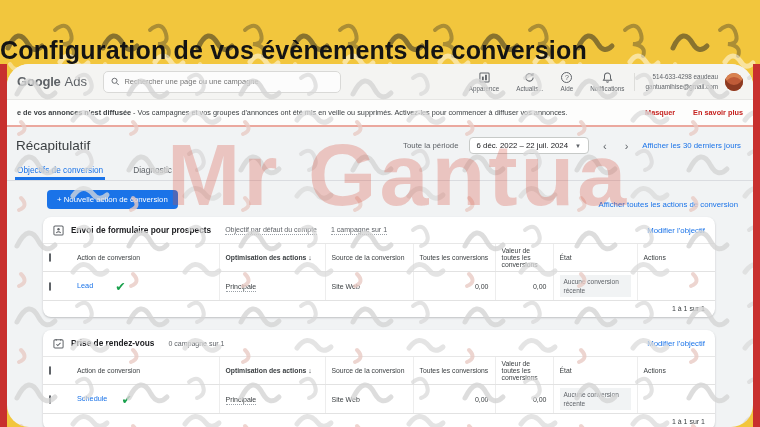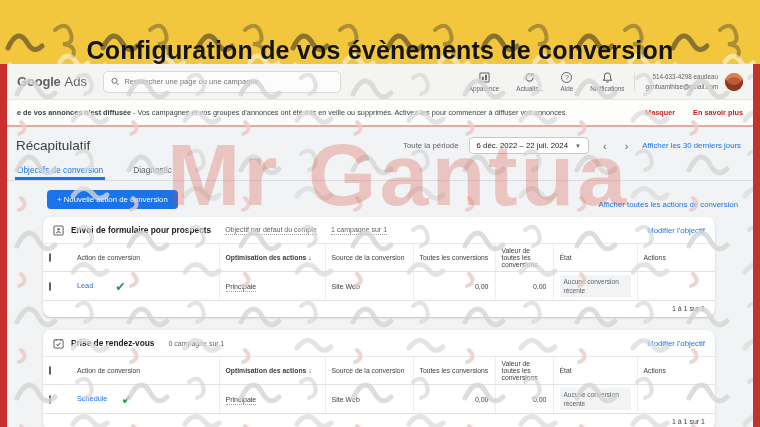--- a/index.html
+++ b/index.html
@@ -1,27 +1,27 @@
 <!DOCTYPE html>
 <html><head>
 <meta charset="utf-8">
 <style>
   * { margin:0; padding:0; box-sizing:border-box; }
   html,body { width:760px; height:427px; overflow:hidden; }
   body { font-family:"Liberation Sans","DejaVu Sans",sans-serif; position:relative; background:#f2c63d; }
 
   
-  .banner { position:relative; height:64px; background:#f2c63d; display:flex; align-items:center; justify-content:center; overflow:hidden; }
+  .banner { position:relative; height:64px; background:#f2c63d; display:flex; align-items:center; overflow:hidden; }
   .banner svg.pat { position:absolute; inset:0; }
   .banner h1 { position:relative; z-index:2; font-size:25px; font-weight:bold; color:#141414; letter-spacing:.2px; }
 
   
   .stage { position:absolute; top:64px; left:0; right:0; bottom:0; display:flex; }
   .strip { width:7px; background:#c8302e; flex:none; }
-  .screen { flex:1; display:flex; flex-direction:column; background:#f1f3f4; position:relative; overflow:hidden; }
+  .screen { flex:1; display:flex; flex-direction:column; background:#f1f3f4; position:relative; overflow:hidden;border-radius:22px; }
 
   .pattern-overlay { position:absolute; inset:0; z-index:30; pointer-events:none; }
   .watermark { position:absolute; top:60px; left:160px; z-index:35; pointer-events:none;
                font-size:88px; font-weight:bold; letter-spacing:3px; white-space:nowrap;
                color:rgba(214,74,58,.28); }
 
   
   .appbar { height:36px; background:#f4f4f2; border-bottom:1px solid #e6e6e4; display:flex; align-items:center; padding:0 10px; flex:none; }
   .logo { display:flex; align-items:baseline; }
   .logo .g { font-size:13px; font-weight:bold; color:#5f6368; letter-spacing:-.2px; }

